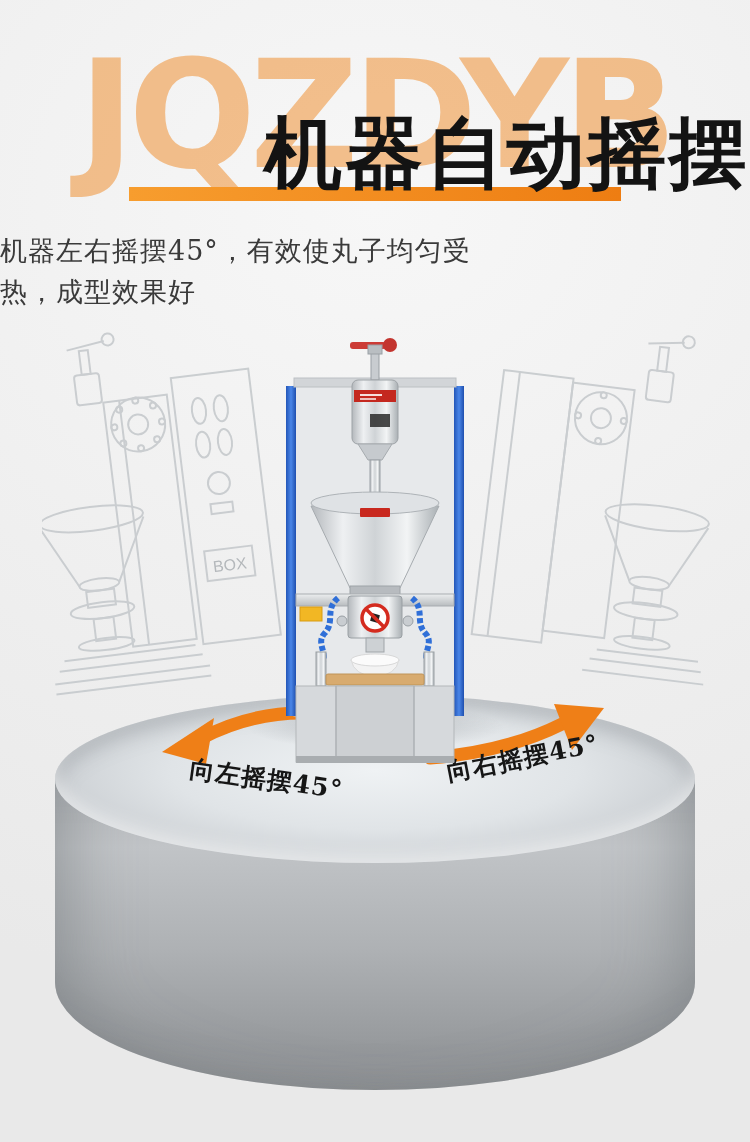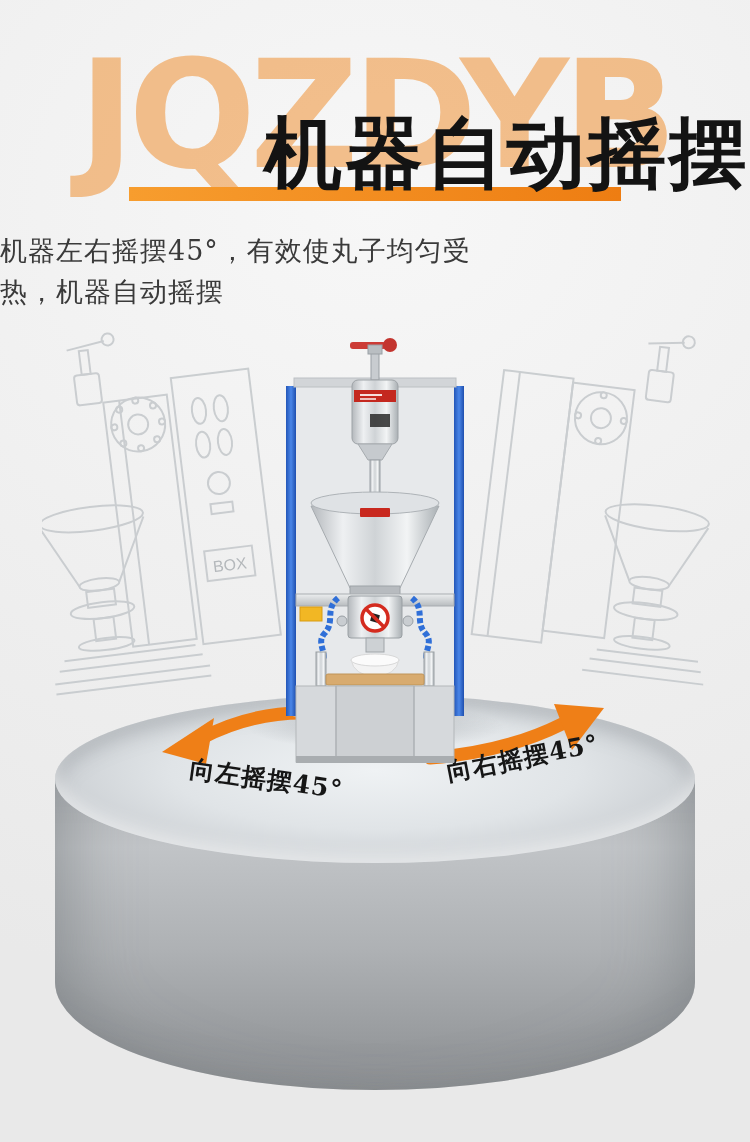--- a/index.html
+++ b/index.html
@@ -66,21 +66,21 @@
 
 <div class="stage">
 
   <div class="watermark">JQZDYB</div>
 
   <div class="title-bar"></div>
   <div class="title-text">机器自动摇摆</div>
 
   <div class="subtitle">
     <div>机器左右摇摆45°，有效使丸子均匀受</div>
-    <div>热，机器自动摇摆</div>
+    <div>热，成型效果好</div>
   </div>
 
   <svg class="ghost ghost-left" width="256" height="392" viewBox="0 0 256 392">
     <g transform="rotate(-7 128 300)" stroke="#c6cacd" stroke-width="2" fill="none">
       <g>
         <line x1="58" y1="22" x2="96" y2="17"></line>
         <circle cx="100" cy="16" r="6"></circle>
         <rect x="70" y="24" width="9" height="24"></rect>
         <rect x="62" y="48" width="25" height="30" rx="3"></rect>
       </g>

